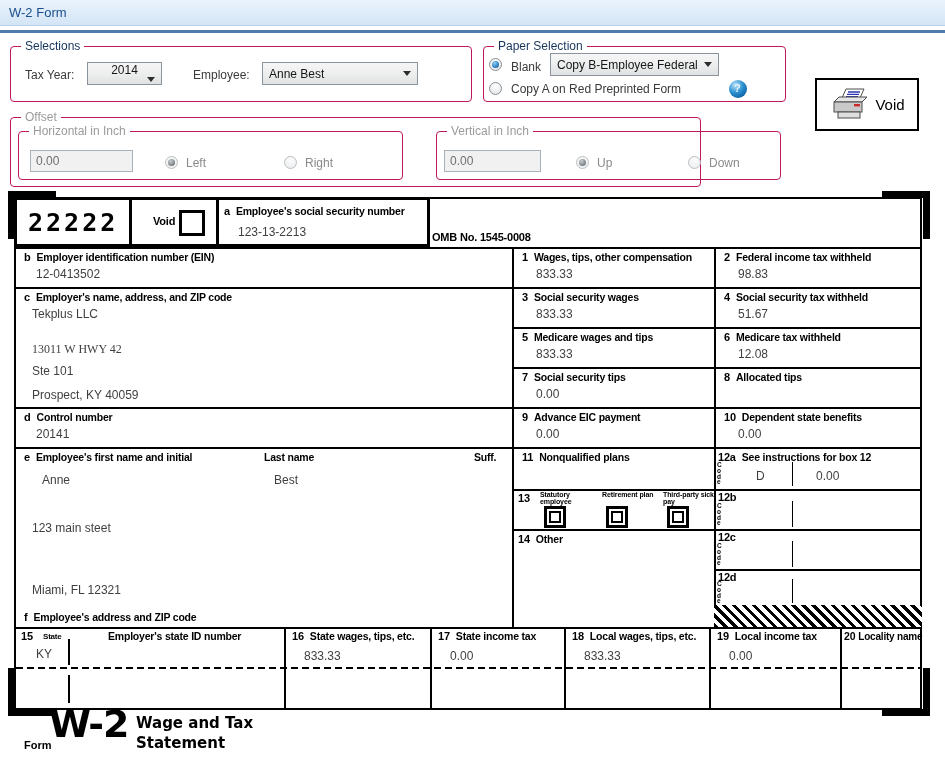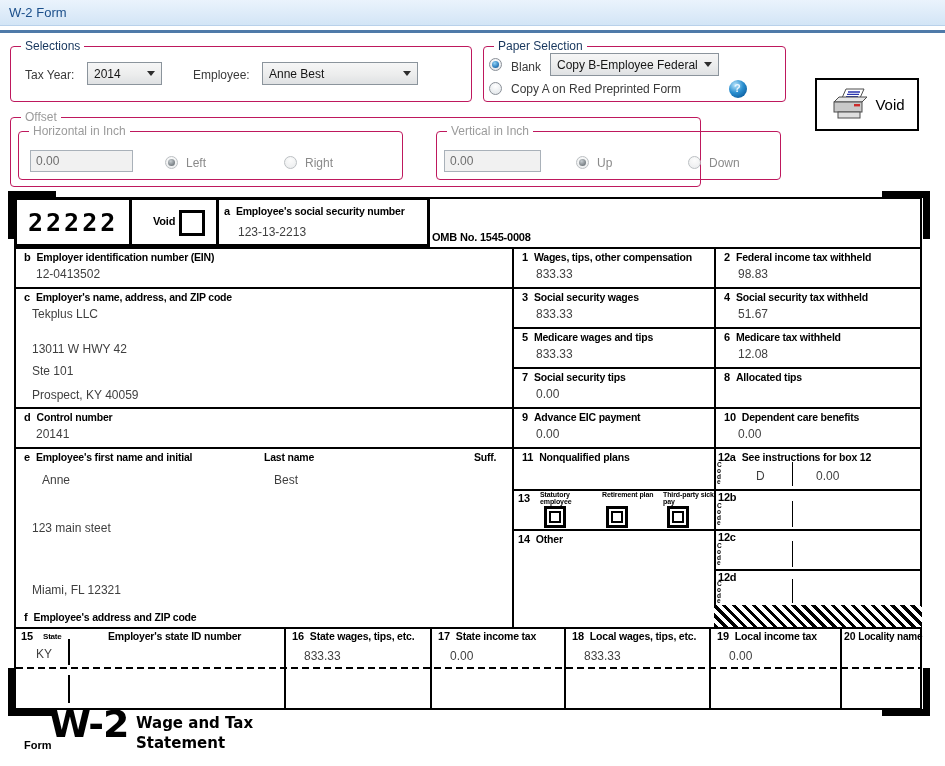--- a/index.html
+++ b/index.html
@@ -91,21 +91,21 @@
 
   <div class="titlebar">
     <span>W-2 Form</span>
   </div>
   <div class="title-rule"></div>
 
   <div class="grp" style="left:10px;top:46px;width:462px;height:56px;">
     <span class="glabel">Selections</span>
   </div>
   <span class="ctl-label abs" style="left:25px;top:68px;">Tax Year:</span>
-  <div class="combo" style="left:87px;top:62px;width:75px;height:23px;">
+  <div class="combo" style="left:87px;top:62px;width:75px;height:23px;flex-direction:column;">
     <span>2014</span>
     <span class="arr"></span>
   </div>
   <span class="ctl-label abs" style="left:193px;top:68px;">Employee:</span>
   <div class="combo" style="left:262px;top:62px;width:156px;height:23px;">
     <span>Anne Best</span>
     <span class="arr"></span>
   </div>
 
   <div class="grp" style="left:483px;top:46px;width:303px;height:56px;">
@@ -207,40 +207,40 @@
 
     <span class="fl" style="left:8px;top:52px;"><span class="fn">b</span><span>Employer identification number (EIN)</span></span>
     <span class="val" style="left:20px;top:68px;">12-0413502</span>
     <span class="fl" style="left:506px;top:52px;"><span class="fn">1</span><span>Wages, tips, other compensation</span></span>
     <span class="val" style="left:520px;top:68px;">833.33</span>
     <span class="fl" style="left:708px;top:52px;"><span class="fn">2</span><span>Federal income tax withheld</span></span>
     <span class="val" style="left:722px;top:68px;">98.83</span>
 
     <span class="fl" style="left:8px;top:92px;"><span class="fn">c</span><span>Employer's name, address, and ZIP code</span></span>
     <span class="val" style="left:16px;top:108px;">Tekplus LLC</span>
-    <span class="val" style="left:16px;top:143px;">13011 W HWY 42</span>
+    <span class="val" style="left:16px;top:143px;font-family:Liberation Serif, serif;">13011 W HWY 42</span>
     <span class="val" style="left:16px;top:165px;">Ste 101</span>
     <span class="val" style="left:16px;top:189px;">Prospect, KY 40059</span>
     <span class="fl" style="left:506px;top:92px;"><span class="fn">3</span><span>Social security wages</span></span>
     <span class="val" style="left:520px;top:108px;">833.33</span>
     <span class="fl" style="left:708px;top:92px;"><span class="fn">4</span><span>Social security tax withheld</span></span>
     <span class="val" style="left:722px;top:108px;">51.67</span>
     <span class="fl" style="left:506px;top:132px;"><span class="fn">5</span><span>Medicare wages and tips</span></span>
     <span class="val" style="left:520px;top:148px;">833.33</span>
     <span class="fl" style="left:708px;top:132px;"><span class="fn">6</span><span>Medicare tax withheld</span></span>
     <span class="val" style="left:722px;top:148px;">12.08</span>
     <span class="fl" style="left:506px;top:172px;"><span class="fn">7</span><span>Social security tips</span></span>
     <span class="val" style="left:520px;top:188px;">0.00</span>
     <span class="fl" style="left:708px;top:172px;"><span class="fn">8</span><span>Allocated tips</span></span>
 
     <span class="fl" style="left:8px;top:212px;"><span class="fn">d</span><span>Control number</span></span>
     <span class="val" style="left:20px;top:228px;">20141</span>
     <span class="fl" style="left:506px;top:212px;"><span class="fn">9</span><span>Advance EIC payment</span></span>
     <span class="val" style="left:520px;top:228px;">0.00</span>
-    <span class="fl" style="left:708px;top:212px;"><span class="fn">10</span><span>Dependent care benefits</span></span>
+    <span class="fl" style="left:708px;top:212px;"><span class="fn">10</span><span>Dependent state benefits</span></span>
     <span class="val" style="left:722px;top:228px;">0.00</span>
 
     <span class="fl" style="left:8px;top:252px;"><span class="fn">e</span><span>Employee's first name and initial</span></span>
     <span class="fl" style="left:248px;top:252px;">Last name</span>
     <span class="fl" style="left:458px;top:252px;">Suff.</span>
     <span class="val" style="left:26px;top:274px;">Anne</span>
     <span class="val" style="left:258px;top:274px;">Best</span>
     <span class="val" style="left:16px;top:322px;">123 main steet</span>
     <span class="val" style="left:16px;top:384px;">Miami, FL 12321</span>
     <span class="fl" style="left:8px;top:412px;"><span class="fn">f</span><span>Employee's address and ZIP code</span></span>

